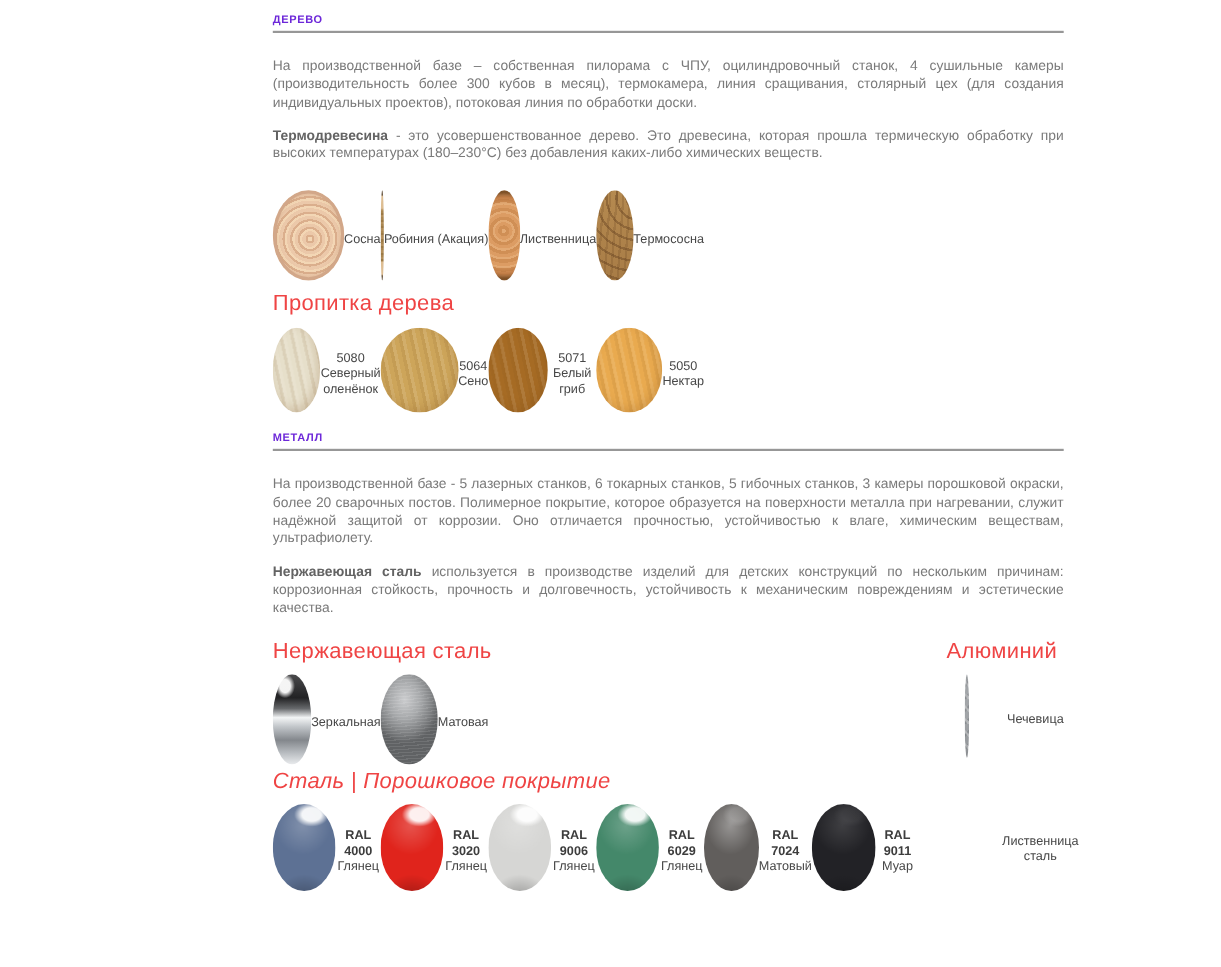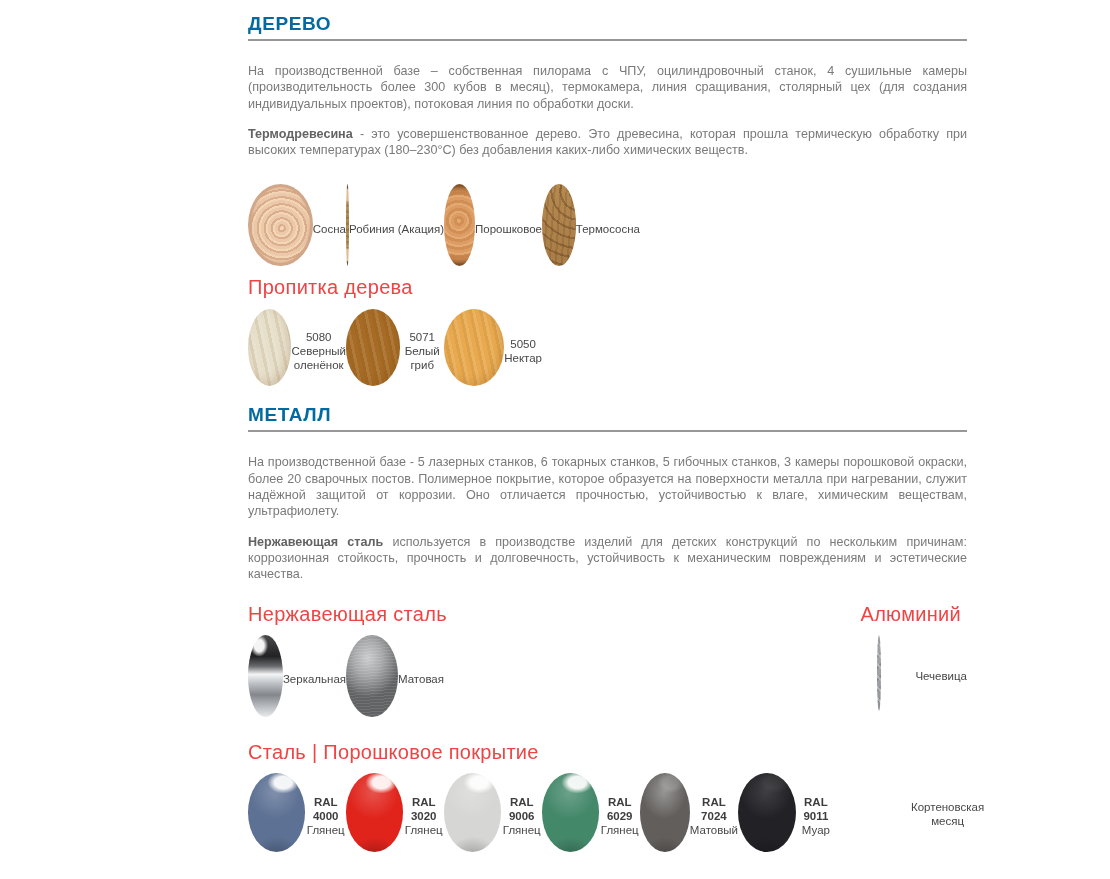--- a/index.html
+++ b/index.html
@@ -5,21 +5,21 @@
   * { margin:0; padding:0; box-sizing:border-box; }
   html,body { background:#fff; }
   .page {
     position:relative; width:1110px; height:879px; overflow:hidden;
     background:#fff;
     font-family:"Liberation Sans","DejaVu Sans",sans-serif;
   }
   .content { position:absolute; left:248px; top:0; width:719px; }
 
   .sec-title {
-    font-size:19px; font-weight:bold; color:#0369a1; letter-spacing:.6px;
+    font-size:10px; font-weight:bold; color:#6d28d9; letter-spacing:.6px;
   }
   .rule { border-top:2px solid #979797; margin-top:4px; }
 
   .body {
     font-size:12.6px; line-height:16.3px; color:#7a7a7a;
     text-align:justify; margin-top:22px;
   }
   .body b { color:#636363; }
   .body.cont { margin-top:14px; }
 
@@ -115,21 +115,21 @@
       radial-gradient(circle, #e2822a 0%, var(--c,#d26a1c) 55%, #bb5413 100%);
   }
 
   
   .mt-wood-row { margin-top:26px; }
   .mt-imp-title { margin-top:10px; }
   .mt-imp-row { margin-top:10px; }
   .mt-metal { margin-top:18px; }
   .split-heads { display:flex; justify-content:space-between; margin-top:20px; padding-right:6px; }
   .mt-sphere-row { margin-top:9px; }
-  .mt-powder-title { margin-top:24px; }
+  .mt-powder-title { margin-top:4px;font-style:italic; }
   .mt-powder-row { margin-top:9px; }
 </style>
 </head>
 <body>
 
 <div class="page">
   <div class="content">
 
     <section style="margin-top:13px;">
       <h2 class="sec-title">ДЕРЕВО</h2>
@@ -142,36 +142,43 @@
         <div class="col">
           <div class="sw w82 tx-sosna" style="--c: #e9c6a6;"></div>
           <div class="lbl"><span class="nowrap">Сосна</span></div>
         </div>
         <div class="col">
           <div class="sw w82 tx-robinia" style="--c: #a8854f;"></div>
           <div class="lbl"><span class="nowrap">Робиния (Акация)</span></div>
         </div>
         <div class="col">
           <div class="sw w82 tx-listv" style="--c: #dc9c63;"></div>
-          <div class="lbl"><span class="nowrap">Порошковое</span></div>
+          <div class="lbl"><span class="nowrap">Лиственница</span></div>
         </div>
         <div class="col">
           <div class="sw w82 tx-termo" style="--c: #a87c46;"></div>
           <div class="lbl"><span class="nowrap">Термососна</span></div>
         </div>
       </div>
 
       <h3 class="sub-title mt-imp-title">Пропитка дерева</h3>
 
       <div class="row mt-imp-row">
         <div class="col">
           <div class="sw w77 stain" style="--c: #e6dfca;"></div>
           <div class="lbl">
             <div>5080</div>
             <div class="lbl-name">Северный оленёнок</div>
+          </div>
+        </div>
+        <div class="col">
+          <div class="sw w77 stain" style="--c: #cda55a;"></div>
+          <div class="lbl">
+            <div>5064</div>
+            <div class="lbl-name">Сено</div>
           </div>
         </div>
         <div class="col">
           <div class="sw w77 stain" style="--c: #a66b24;"></div>
           <div class="lbl">
             <div>5071</div>
             <div class="lbl-name">Белый гриб</div>
           </div>
         </div>
         <div class="col">
@@ -254,20 +261,20 @@
           <div class="ball finish-muar" style="--c: #222226;"></div>
           <div class="lbl">
             <b>RAL 9011</b>
             <div>Муар</div>
           </div>
         </div>
         <div class="spacer"></div>
         <div class="col narrow">
           <div class="sw w74 corten" style="--c: #d26a1c;"></div>
           <div class="lbl">
-            <div class="lbl-name">Кортеновская месяц</div>
+            <div class="lbl-name">Лиственница сталь</div>
           </div>
         </div>
       </div>
     </section>
 
   </div>
 </div>
 
 </body></html>

